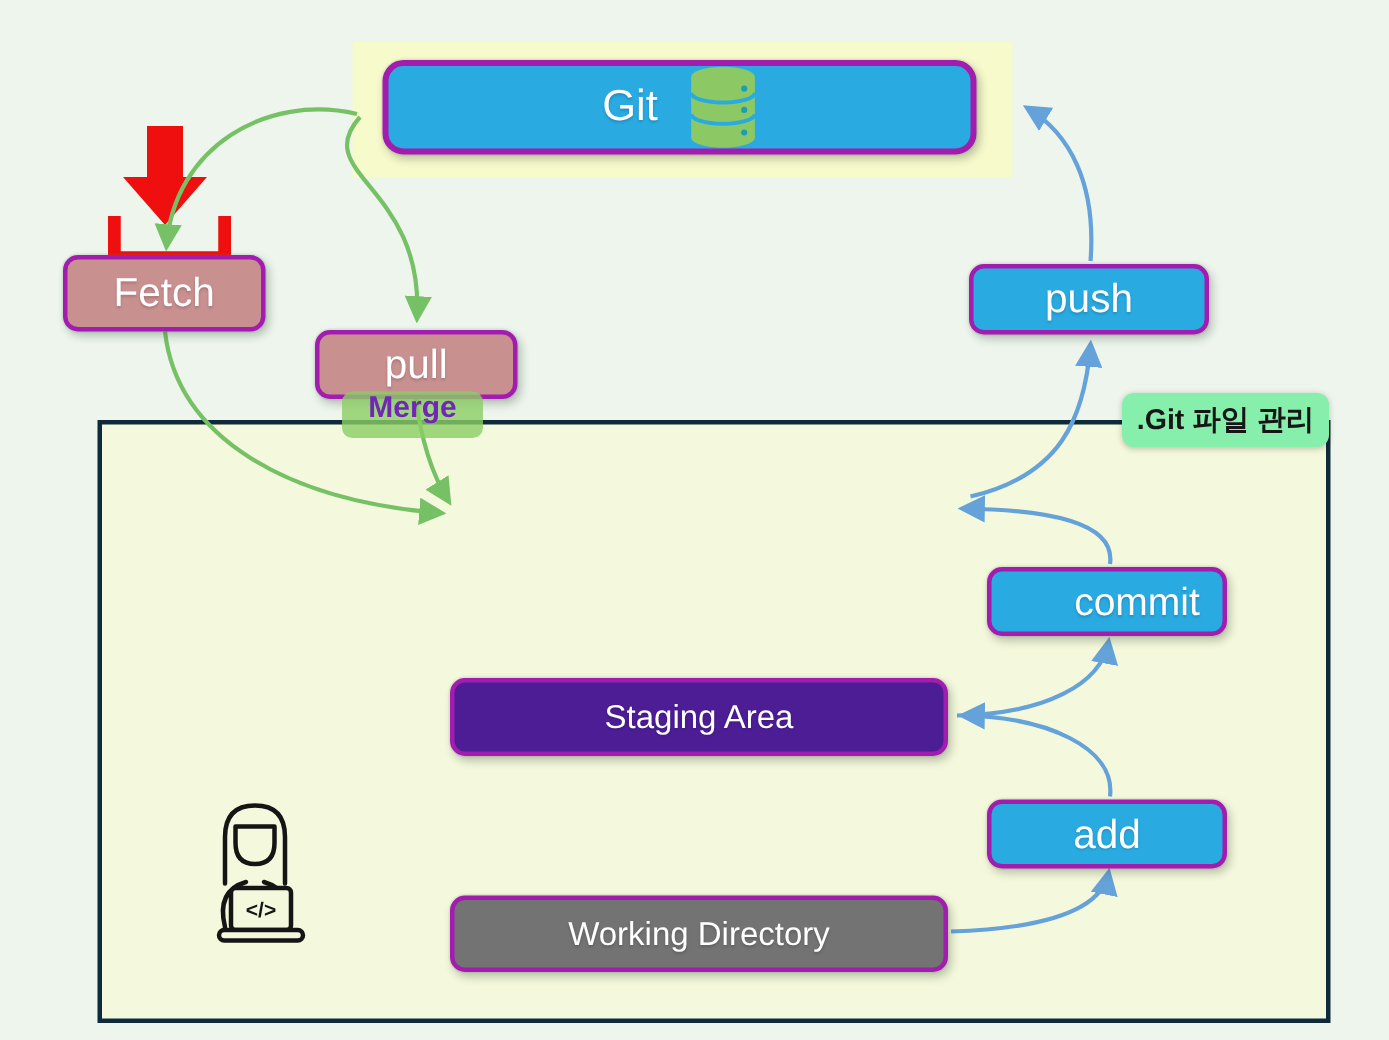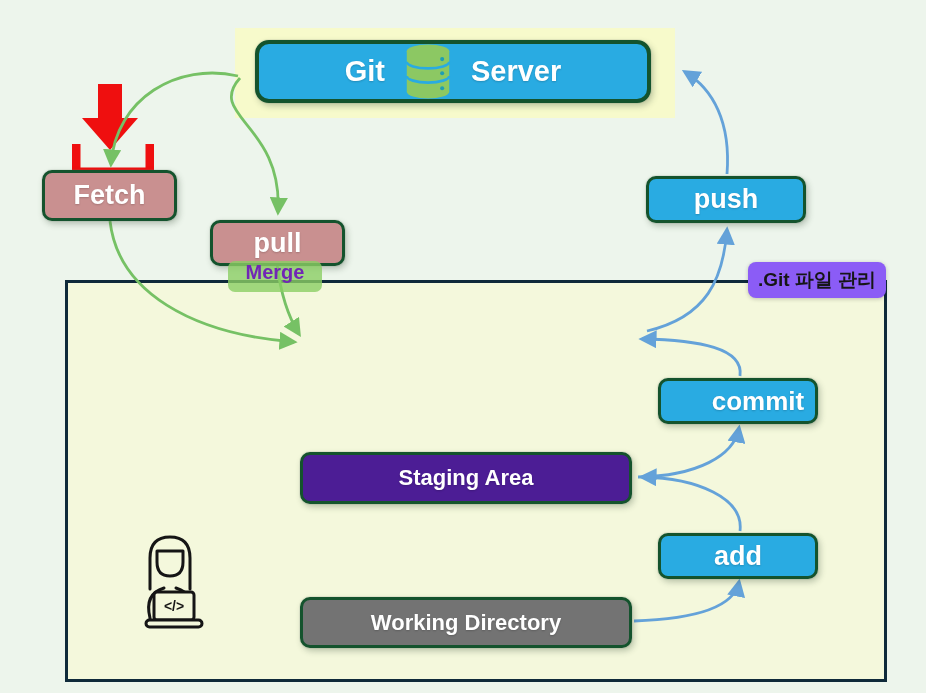--- a/index.html
+++ b/index.html
@@ -18,22 +18,22 @@
 
   
   .icon-layer{z-index:2;}
 
   
   #arrows{position:absolute;left:0;top:0;z-index:3;pointer-events:none;}
 
   
   .node{
     z-index:4;display:flex;align-items:center;justify-content:center;
-    color:#fff;font-weight:bold;border-radius:10px;
-    border:3px solid #14532d;
+    color:#fff;font-weight:normal;border-radius:10px;
+    border:3px solid #a21caf;
     box-shadow:2px 3px 6px rgba(60,80,60,.32), 0 0 0 1px rgba(120,140,120,.12);
     text-shadow:0 1px 2px rgba(0,0,0,.18);
     white-space:nowrap;
   }
   .node-blue{background:#29abe2;}
   .node-green{background:#8cc863;}
   .node-yellow{background:#4c1d95;}
   .node-gray{background:#737373;}
   .node-mauve{background:#c99090;}
 
@@ -45,21 +45,21 @@
   .local{font-size:21px;}
   .staging,.working{font-size:22px;}
 
   .merge-chip{
     z-index:5;display:flex;align-items:flex-start;justify-content:center;
     background:rgba(139,206,100,.8);border-radius:7px;
     color:#7126b5;font-weight:bold;font-size:20px;
   }
   .zone-note{
     z-index:5;display:flex;align-items:center;justify-content:center;
-    background:#8b5cf6;border-radius:8px;color:#161616;
+    background:#86efac;border-radius:8px;color:#161616;
     font-weight:bold;font-size:19px;
     box-shadow:0 1px 4px rgba(0,0,0,.22);
     white-space:nowrap;
   }
   svg{display:block;}
 </style>
 </head>
 <body>
 
 <div id="stage">
@@ -119,21 +119,20 @@
         <ellipse cx="26" cy="8" rx="24" ry="7.5" fill="#8cc863"></ellipse>
         <rect x="2" y="8" width="48" height="46" fill="#8cc863"></rect>
         <ellipse cx="26" cy="54" rx="24" ry="7.5" fill="#8cc863"></ellipse>
         <path d="M 2 20 A 24 7.5 0 0 0 50 20" fill="none" stroke="#29abe2" stroke-width="3"></path>
         <path d="M 2 36 A 24 7.5 0 0 0 50 36" fill="none" stroke="#29abe2" stroke-width="3"></path>
         <circle cx="42" cy="17" r="2.3" fill="#1e9eb4"></circle>
         <circle cx="42" cy="33" r="2.3" fill="#1e9eb4"></circle>
         <circle cx="42" cy="50" r="2.3" fill="#1e9eb4"></circle>
       </svg>
     </span>
-    <span>Server</span>
   </div>
 
   <div class="abs node node-mauve fetch" style="left:42px;top:170px;width:135px;height:51px;">
     <span>Fetch</span>
   </div>
 
   <div class="abs node node-mauve pull" style="left:210px;top:220px;width:135px;height:46px;">
     <span>pull</span>
   </div>
 

